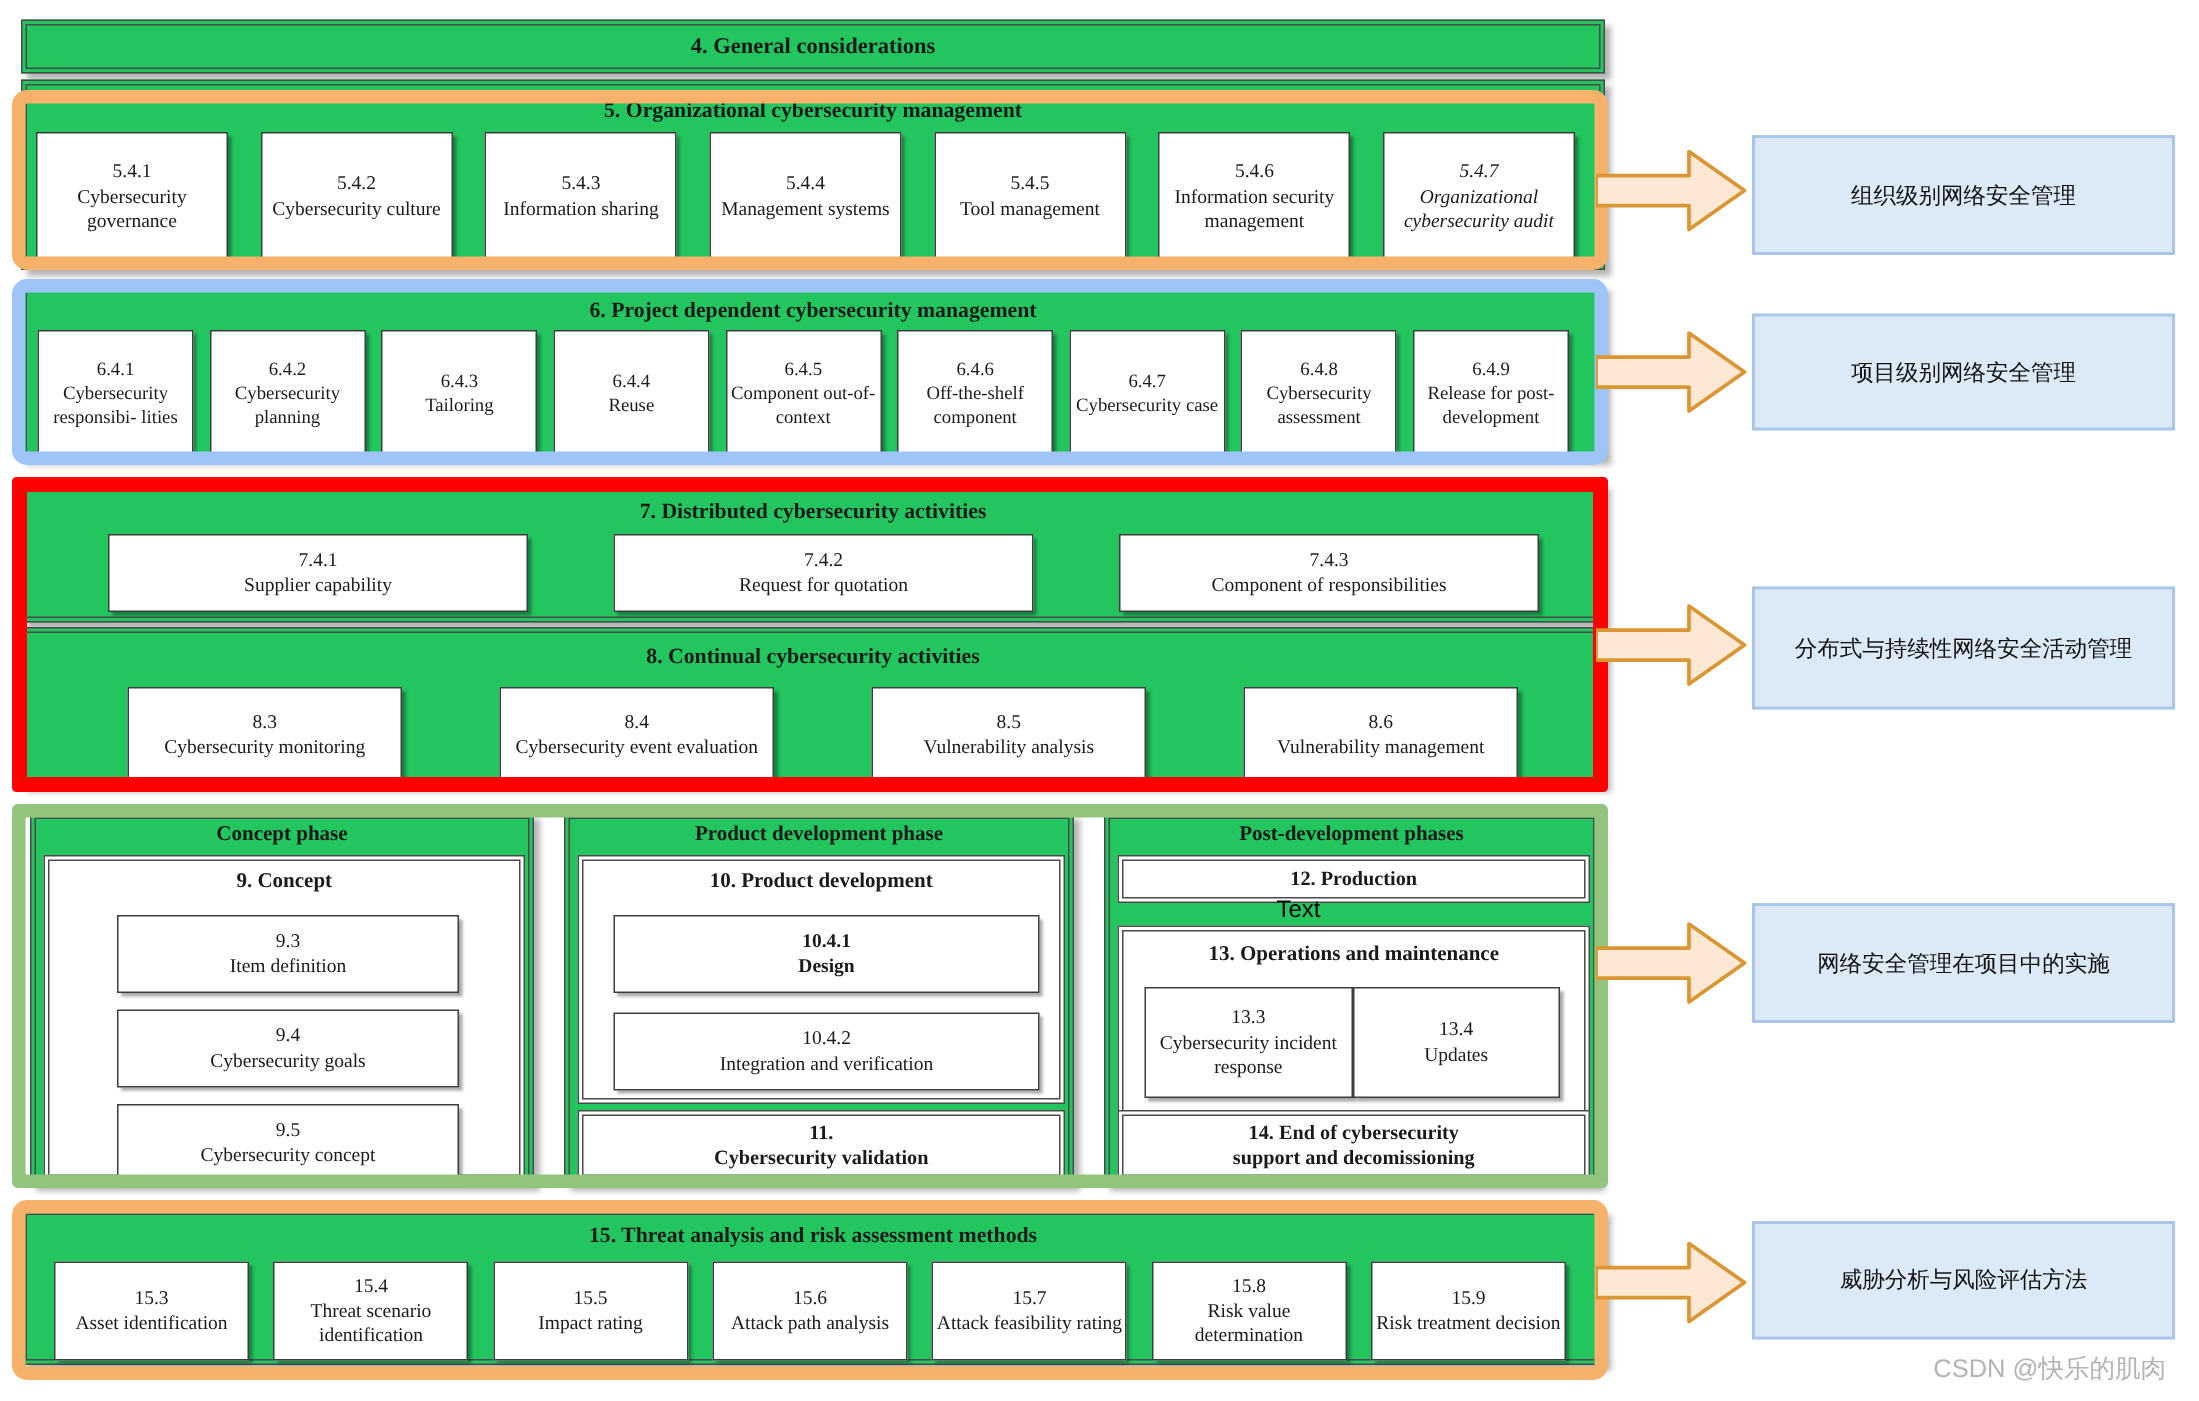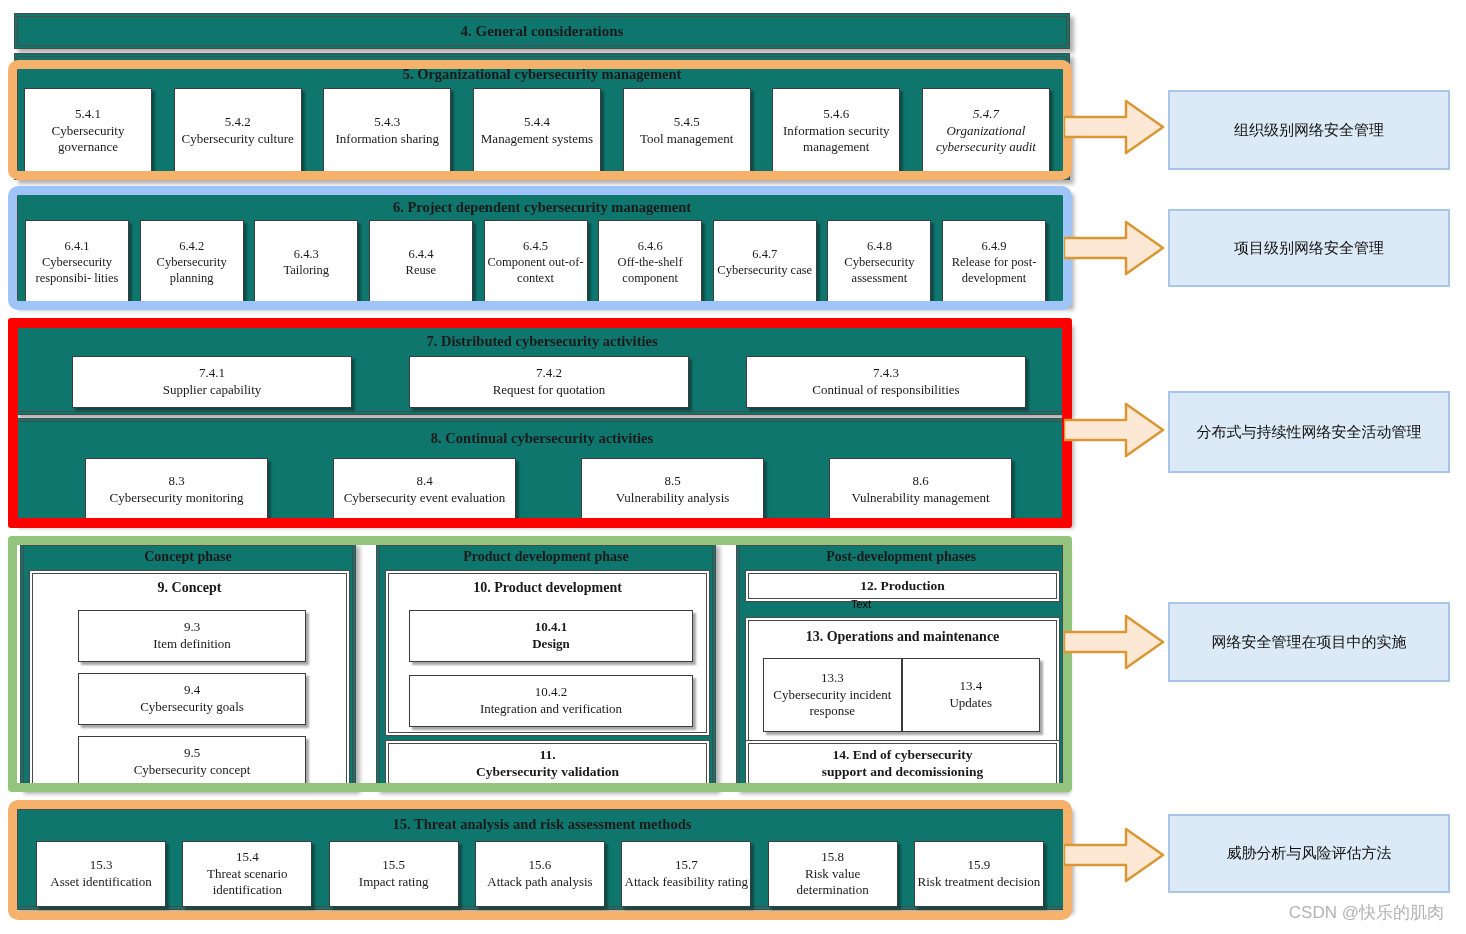--- a/index.html
+++ b/index.html
@@ -1,19 +1,19 @@
 <!DOCTYPE html>
 <html style="--org-border: #F6B26B; --project-border: #9FC5F8; --activities-border: #FF0000; --phases-border: #93C47D; --tara-border: #F6B26B; --annotation-fill: #DCE9F7; --annotation-border: #A9C6E8; --arrow-fill: #FCE8D5; --arrow-stroke: #D99632;"><head>
 <meta charset="utf-8">
 <style>
   html,body{margin:0;padding:0;background:#fff;}
   .canvas{position:relative;width:1466px;height:934px;background:#fff;overflow:hidden;
           font-family:"Liberation Serif",serif;color:#1a1a1a;}
   
-  .obox{position:absolute;background:#0f766e;border:4px double #4a4a4a;
+  .obox{position:absolute;background:#22c55e;border:4px double #4a4a4a;
         box-shadow:4px 4px 4px rgba(0,0,0,.30);box-sizing:border-box;}
   .nbox{background:#fff;border:4px double #4a4a4a;box-sizing:border-box;position:absolute;}
   .leaf{background:#fff;border:1.5px solid #3d3d3d;box-shadow:2.5px 2.5px 2px rgba(0,0,0,.35);
         box-sizing:border-box;display:flex;flex-direction:column;justify-content:center;
         align-items:center;text-align:center;font-size:13px;line-height:1.28;padding:2px;}
   .leaf .num{white-space:pre;}
   .sechead{position:absolute;left:0;right:0;text-align:center;font-weight:bold;font-size:14.5px;}
   .row{position:absolute;display:flex;justify-content:space-between;box-sizing:border-box;}
   
   .crect{position:absolute;box-sizing:border-box;background:transparent;z-index:5;pointer-events:none;}
@@ -28,21 +28,21 @@
   .callout{position:absolute;z-index:6;}
   .arrow{position:absolute;left:1064px;width:102px;height:58px;}
   .arrow polygon{fill:var(--arrow-fill,#FCE8D5);stroke:var(--arrow-stroke,#D99632);
                  stroke-width:2.5;stroke-linejoin:round;}
   .callout-box{position:absolute;left:1168px;width:282px;background:var(--annotation-fill,#DCE9F7);
                border:2px solid var(--annotation-border,#A9C6E8);box-sizing:border-box;
                display:flex;align-items:center;justify-content:center;text-align:center;
                font-family:"Liberation Sans",sans-serif;font-size:15px;color:#111;}
   .watermark{position:absolute;right:22px;top:901px;z-index:7;color:#b3b3b3;
              font-family:"Liberation Sans",sans-serif;font-size:17px;}
-  .text-artifact{position:absolute;font-family:"Liberation Sans",sans-serif;font-size:11px;
+  .text-artifact{position:absolute;font-family:"Liberation Sans",sans-serif;font-size:16px;
                  color:#000;z-index:4;}
 </style>
 </head>
 <body>
 
 <div class="canvas">
 
   <div class="obox" style="left:14px;top:13px;width:1056px;height:36px;display:flex;align-items:center;justify-content:center;">
     <div style="font-weight:bold;font-size:15px;">4. General considerations</div>
   </div>
@@ -134,21 +134,21 @@
     <div class="leaf" style="width:280px;height:52px;">
           <div class="num">7.4.1</div>
           <div class="lbl">Supplier capability</div>
         </div>
         <div class="leaf" style="width:280px;height:52px;">
           <div class="num">7.4.2</div>
           <div class="lbl">Request for quotation</div>
         </div>
         <div class="leaf" style="width:280px;height:52px;">
           <div class="num">7.4.3</div>
-          <div class="lbl">Continual of responsibilities</div>
+          <div class="lbl">Component of responsibilities</div>
         </div>
       </div>
   </div>
 
   <div class="obox" style="left:14px;top:418px;width:1056px;height:106px;">
     <div class="sechead" style="top:8px;">8. Continual cybersecurity activities</div>
     <div class="row" style="left:0;top:36px;width:100%;padding:0 54px 0 67px;">
 
     <div class="leaf" style="width:183px;height:64px;">
           <div class="num">8.3</div>

